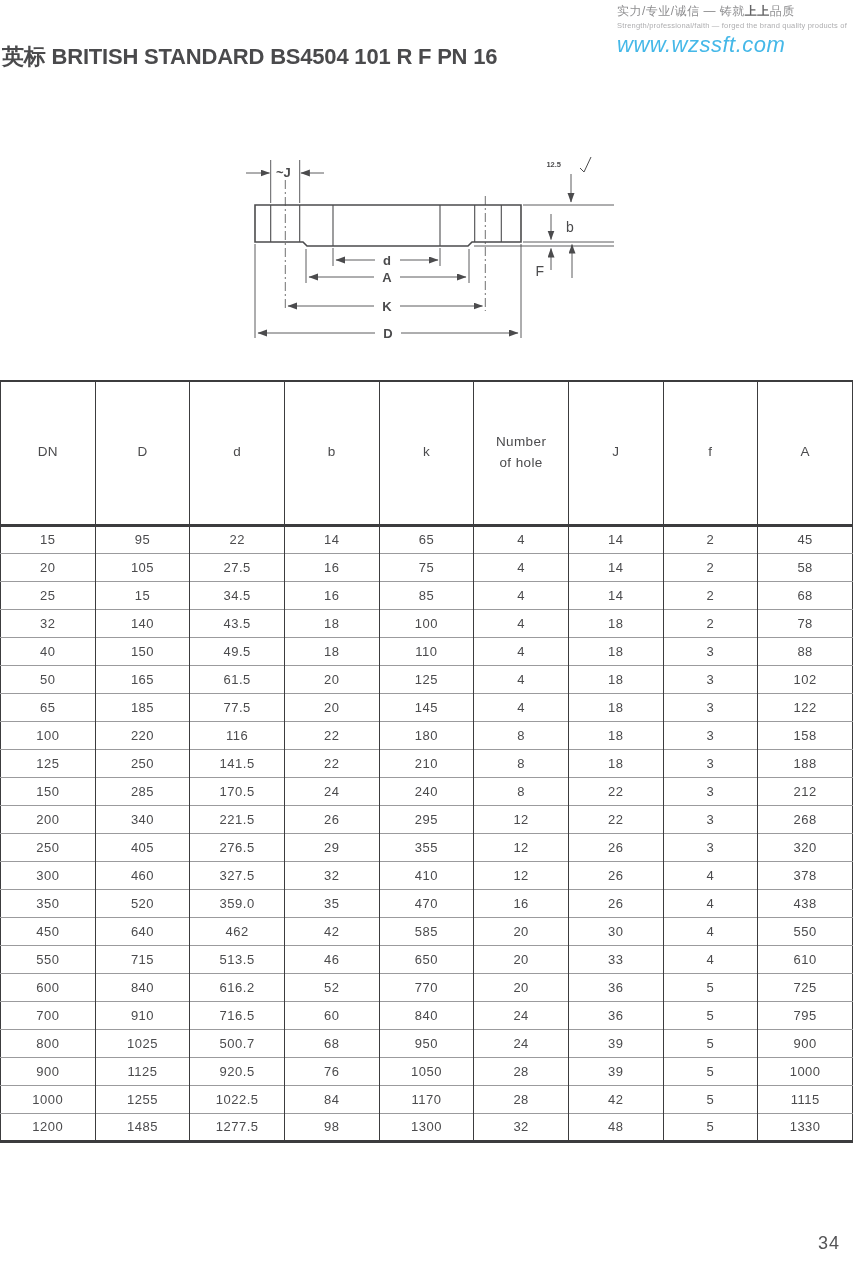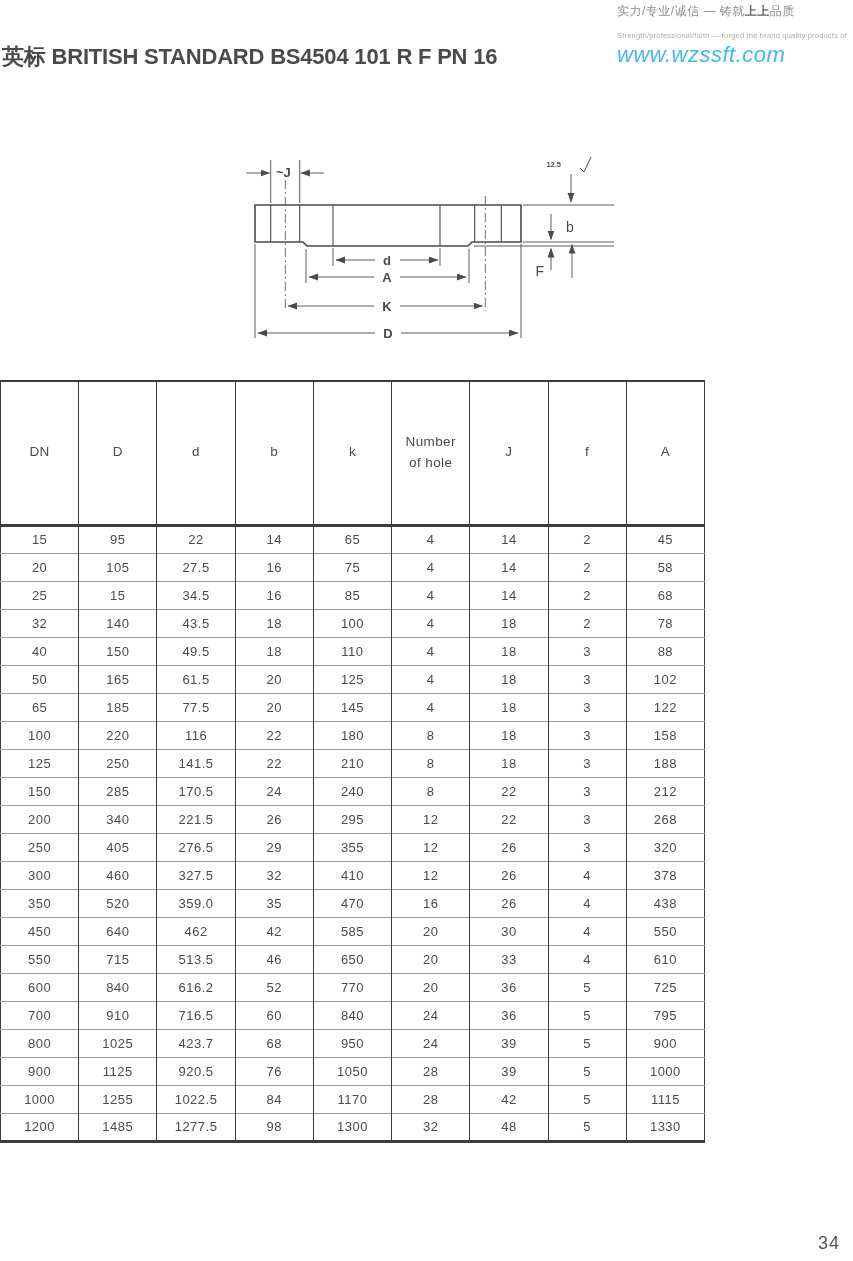--- a/index.html
+++ b/index.html
@@ -3,34 +3,34 @@
 <meta charset="utf-8">
 <style>
   * { margin:0; padding:0; box-sizing:border-box; }
   body { background:#fff; font-family:"Liberation Sans", sans-serif; }
   .page { position:relative; width:853px; height:1261px; background:#ffffff; overflow:hidden; }
 
   
   .hdr { position:absolute; top:3px; right:6px; text-align:left; }
   .slogan-cn { font-size:12px; color:#8d8d8f; letter-spacing:.5px; }
   .slogan-cn b { color:#636365; }
-  .slogan-en { font-size:7.5px; color:#aeaeb0; margin-top:11px; letter-spacing:.2px; }
+  .slogan-en { font-size:7.5px; color:#aeaeb0; margin-top:1px; letter-spacing:.2px; }
   .website { font-size:22px; font-style:italic; color:#45b8e8; margin-top:2px; letter-spacing:.5px; }
 
   
   .title { position:absolute; top:42px; left:2px; font-size:22px; font-weight:600;
            color:#4a4a4c; letter-spacing:-.2px; white-space:nowrap; }
 
   
   .diagram { position:absolute; left:228px; top:148px; width:404px; height:212px; }
   .diagram text { fill:#4b4b4d; font-family:"Liberation Sans", sans-serif; }
 
   
   .tbl-wrap { position:absolute; left:0; top:380px; width:853px; }
-  table { width:705px; border-collapse:collapse; table-layout:fixed;
+  table { width:853px; border-collapse:collapse; table-layout:fixed;
           border-top:2px solid #3c3c3e; border-bottom:3px solid #3c3c3e;
           border-left:1px solid #3c3c3e; border-right:1px solid #3c3c3e; }
   th { height:144px; font-size:13.5px; font-weight:normal; color:#4b4b4d;
        border-left:1px solid #3c3c3e; border-bottom:3px solid #3c3c3e;
        text-align:center; vertical-align:middle; letter-spacing:.4px; }
   th span { display:inline-block; max-width:66px; line-height:1.55; }
   th:first-child { border-left:none; }
   td { height:28px; font-size:13px; color:#4b4b4d; text-align:center; vertical-align:middle;
        border-left:1px solid #3c3c3e; border-top:1px solid #9b9b9d; letter-spacing:.5px; }
   td:first-child { border-left:none; }
@@ -328,21 +328,21 @@
             <td>60</td>
             <td>840</td>
             <td>24</td>
             <td>36</td>
             <td>5</td>
             <td>795</td>
           </tr>
           <tr>
             <td>800</td>
             <td>1025</td>
-            <td>423.7</td>
+            <td>500.7</td>
             <td>68</td>
             <td>950</td>
             <td>24</td>
             <td>39</td>
             <td>5</td>
             <td>900</td>
           </tr>
           <tr>
             <td>900</td>
             <td>1125</td>

